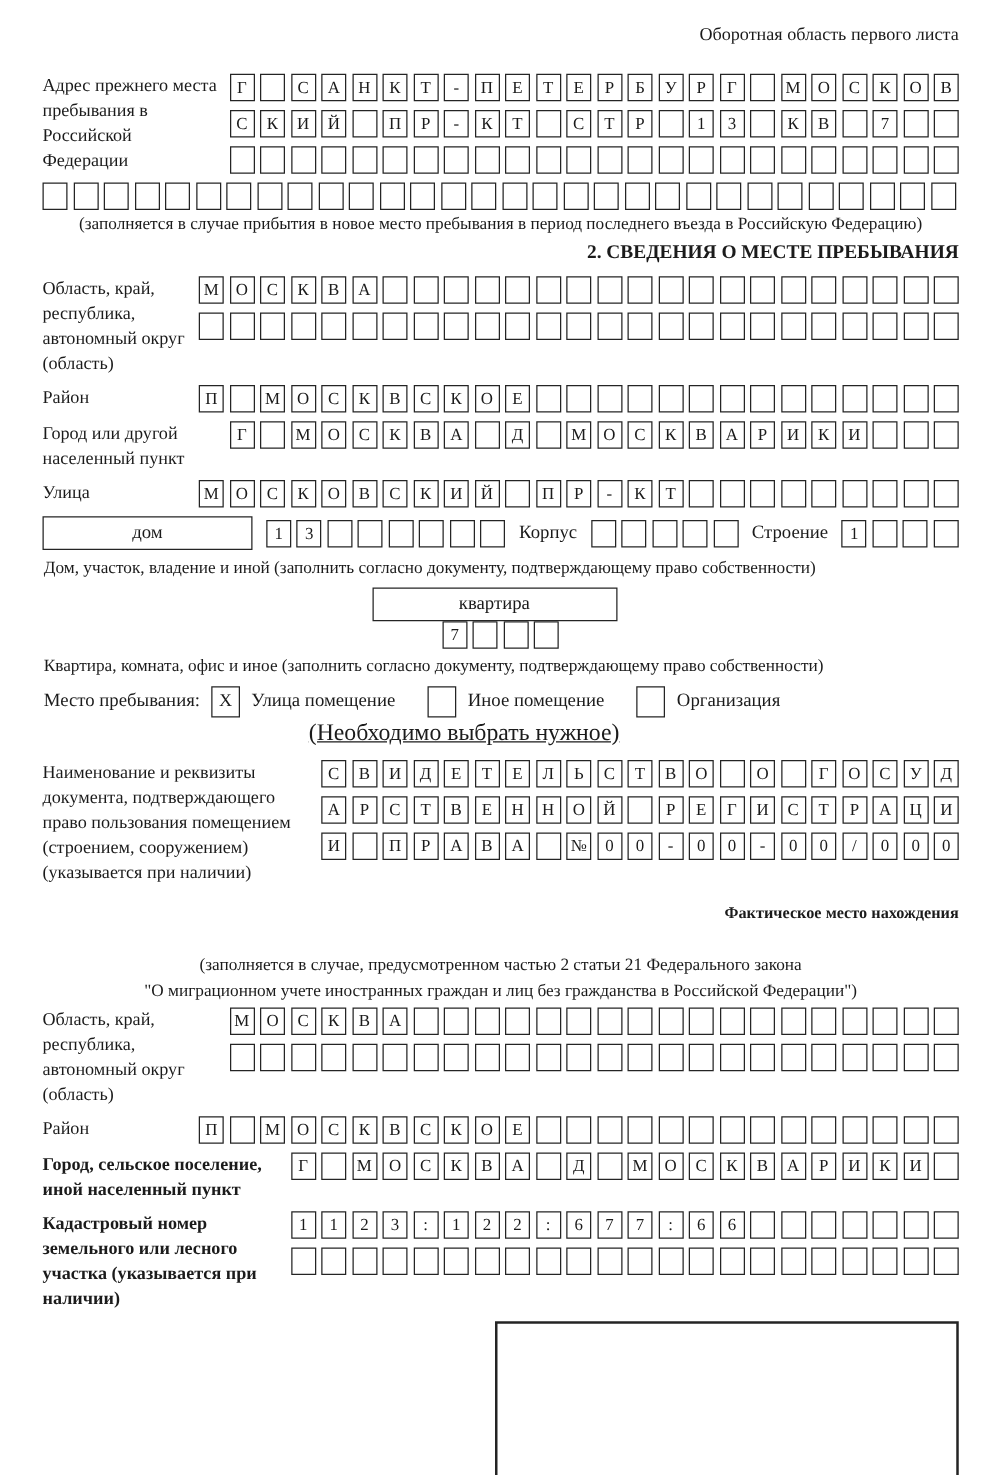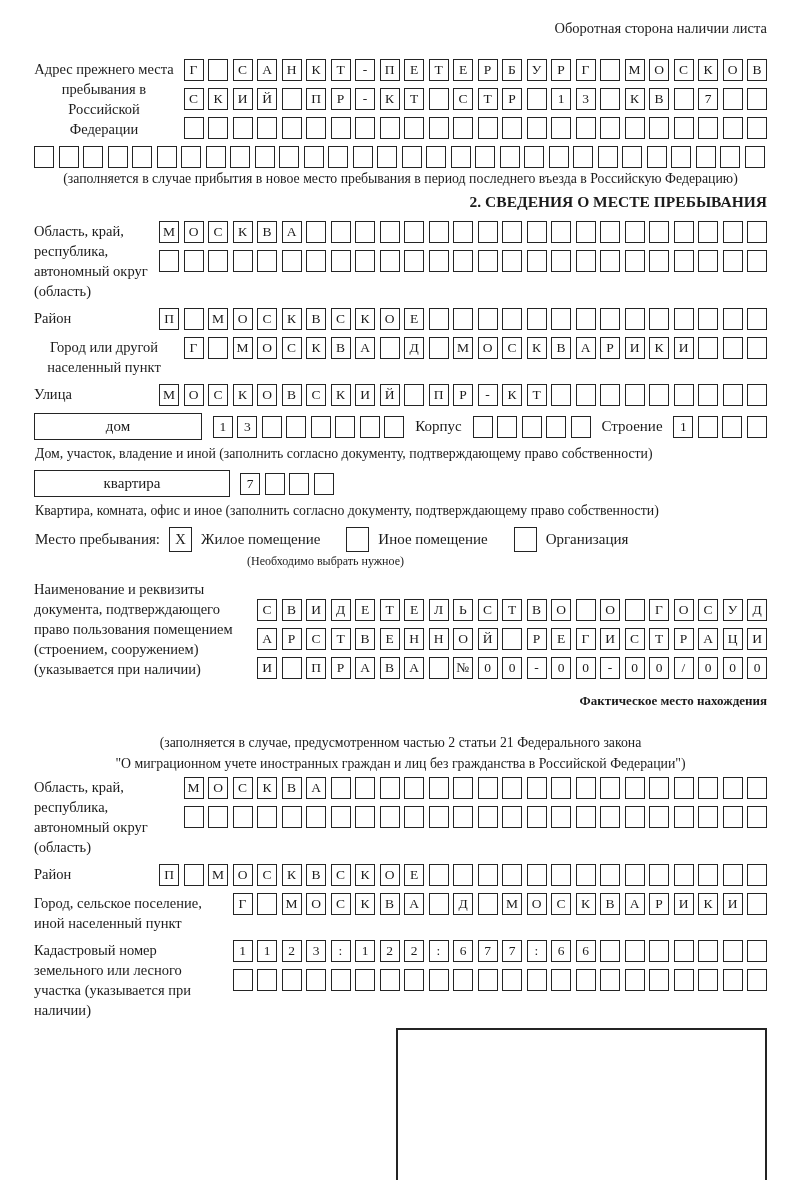--- a/index.html
+++ b/index.html
@@ -3,24 +3,24 @@
 <meta charset="utf-8">
 <style>
   html,body{margin:0;padding:0;background:#ffffff;}
   body{width:800px;height:1180px;font-family:"Liberation Serif", serif;color:#1b1b1b;}
   .page{box-sizing:border-box;width:800px;padding:16px 33px 0 34px;}
 
   .header-note{text-align:right;font-size:14.5px;margin:4px 0 22px 0;}
 
   .frow{display:flex;align-items:flex-start;margin-bottom:7px;}
   .flabel{font-size:14.5px;line-height:1.38;flex:0 0 auto;}
-  .w140{width:140px;text-align:center;}
+  .w140{width:140px;}
   .w118{width:118px;}
   .w145{width:145px;}
-  .w190{width:190px;}
+  .w190{width:190px;font-weight:bold;}
   .w200{width:205px;}
   .cellcol{flex:1 1 auto;display:flex;flex-direction:column;}
   .cellcol .cellrow{margin-bottom:7px;}
   .cellcol .cellrow:last-child{margin-bottom:0;}
 
   .cellrow{display:flex;gap:4.5px;margin-left:auto;}
   .cellrow.left{margin-left:0;}
   .cell{flex:0 0 20px;width:20px;height:22px;box-sizing:border-box;border:1.6px solid #242424;
         display:flex;align-items:center;justify-content:center;font-size:13.5px;line-height:1;
         background:#fff;}
@@ -30,44 +30,44 @@
   .note.left{margin:2px 0 8px 1px;}
   .sec-title{font-weight:bold;font-size:15.5px;text-align:right;margin:6px 0 10px 0;}
 
   .houserow{display:flex;align-items:center;justify-content:space-between;margin:2px 0 6px 0;}
   .fieldbox{box-sizing:border-box;border:1.8px solid #242424;height:27px;display:flex;
             align-items:center;justify-content:center;font-size:15px;background:#fff;}
   .fieldbox.dom{width:168px;}
   .fieldbox.kv{width:196px;margin-right:10px;}
   .inline-label{font-size:15px;}
   .houserow .cellrow{margin-left:0;}
-  .aptrow{display:flex;align-items:center;margin:2px 0 6px 0;}
+  .aptrow{display:flex;align-items:center;margin:2px 0 6px 0;flex-direction:column;}
 
   .checkrow{display:flex;align-items:center;font-size:15px;margin:6px 0 2px 1px;}
   .chk{box-sizing:border-box;width:23px;height:25px;border:1.7px solid #242424;display:flex;
        align-items:center;justify-content:center;font-size:14.5px;background:#fff;}
   .checkrow .caption{margin-right:9px;font-family:Liberation Serif, serif;}
   .checkrow .optlabel{margin:0 26px 0 9px;}
   .checkrow .optlabel:last-child{margin-right:16px;}
-  .choose-note{font-size:12px;margin:2px 0 10px 213px;}
-
-  .doc-block{margin-bottom:4px;align-items:flex-end;}
+  .choose-note{font-size:19px;margin:2px 0 10px 213px;text-decoration:underline;}
+
+  .doc-block{margin-bottom:4px;}
 
   .actual-title{font-weight:bold;font-size:13px;text-align:right;margin:14px 0 26px 0;}
   .actual-note{text-align:center;font-size:13.8px;margin:0 0 5px 0;}
 
   .stampbox{box-sizing:border-box;width:371px;height:176px;border:2px solid #242424;
             margin:8px 0 4px auto;background:#fff;}
 </style>
 </head>
 <body>
 
 <div class="page">
 
-  <div class="header-note">Оборотная сторона наличии листа</div>
+  <div class="header-note">Оборотная область первого листа</div>
 
   <div class="frow">
     <div class="flabel w140">Адрес прежнего места пребывания в Российской Федерации</div>
     <div class="cellcol">
       <div class="cellrow">
           <span class="cell">Г</span>
           <span class="cell"></span>
           <span class="cell">С</span>
           <span class="cell">А</span>
           <span class="cell">Н</span>
@@ -370,21 +370,21 @@
         <span class="cell"></span>
         <span class="cell"></span>
         <span class="cell"></span>
       </div>
   </div>
   <div class="note left">Квартира, комната, офис и иное (заполнить согласно документу, подтверждающему право собственности)</div>
 
   <div class="checkrow">
     <span class="caption">Место пребывания:</span>
     <span class="chk">X</span>
-    <span class="optlabel">Жилое помещение</span>
+    <span class="optlabel">Улица помещение</span>
     <span class="chk"></span>
     <span class="optlabel">Иное помещение</span>
     <span class="chk"></span>
     <span class="optlabel">Организация</span>
   </div>
   <div class="choose-note">(Необходимо выбрать нужное)</div>
 
   <div class="frow doc-block">
     <div class="flabel w200">Наименование и реквизиты документа, подтверждающего право пользования помещением (строением, сооружением) (указывается при наличии)</div>
     <div class="cellcol">

